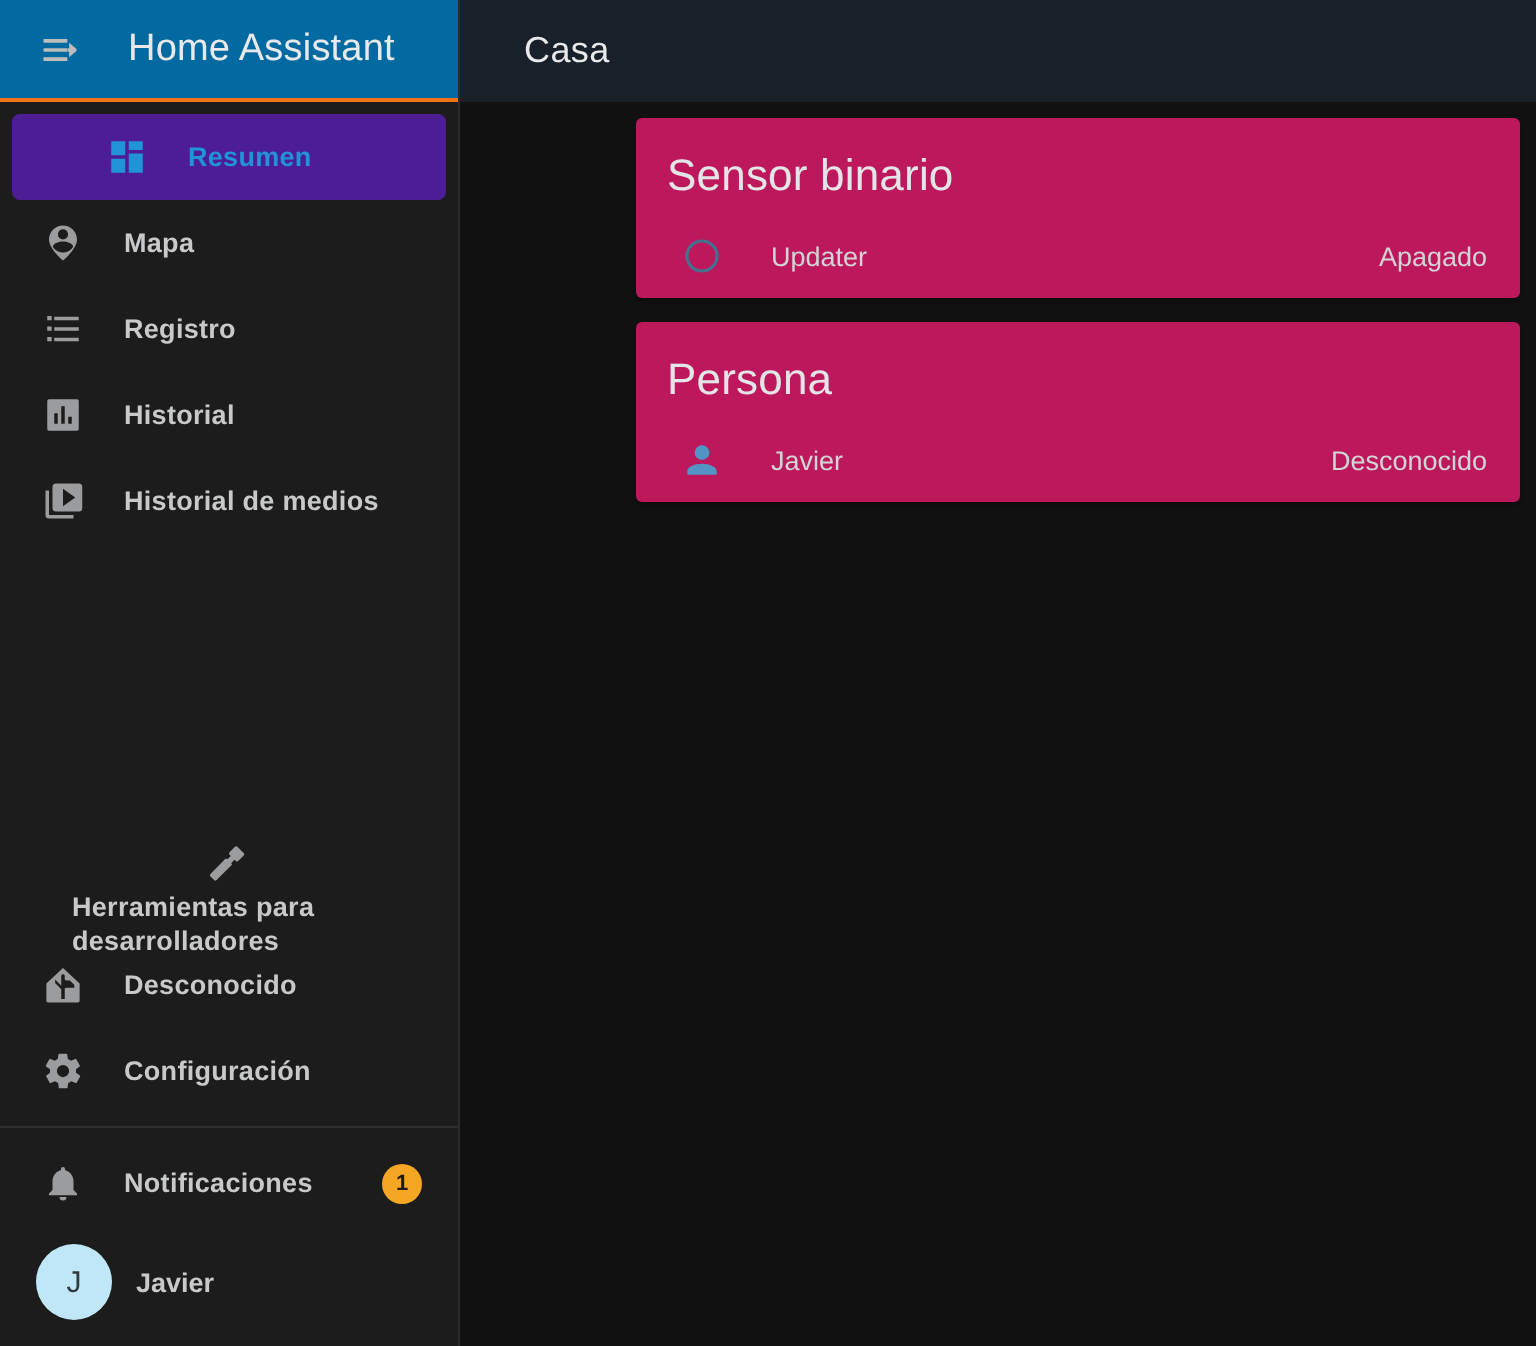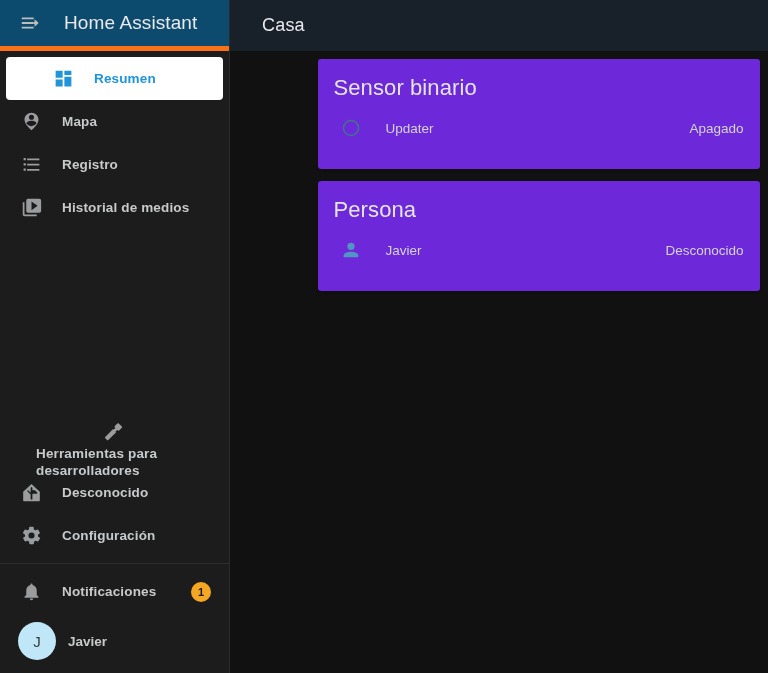--- a/index.html
+++ b/index.html
@@ -16,22 +16,22 @@
     width: 230px; height: 673px;
     background: #1c1c1c;
     border-right: 1px solid #2b2b2b;
     display: flex; flex-direction: column;
     position: relative; flex: 0 0 230px;
   }
   .sb-header {
     height: 51px; flex: 0 0 51px;
     display: flex; align-items: center;
     padding-left: 10px;
-    background: #0c4a6e;
-    border-bottom: 5px solid #f97316;
+    background: #0369a1;
+    border-bottom: 2px solid #f97316;
   }
   .menu-btn {
     width: 40px; height: 40px;
     display: flex; align-items: center; justify-content: center;
     cursor: pointer; border-radius: 50%;
   }
   .sb-title {
     color: #e9e9ea; font-size: 19px; font-weight: 400;
     letter-spacing: .1px; margin-left: 14px; white-space: nowrap;
   }
@@ -42,21 +42,21 @@
     border-radius: 4px; cursor: pointer; position: relative;
   }
   .sb-item .ico {
     width: 26px; height: 26px; flex: 0 0 26px;
     display: flex; align-items: center; justify-content: center;
   }
   .sb-item .lbl {
     margin-left: 18px; font-size: 13.5px; font-weight: bold;
     color: #c8c9ca; letter-spacing: .15px; line-height: 15px;
   }
-  .sb-item.active { background: #ffffff; padding-left: 44px; }
+  .sb-item.active { background: #4c1d95; padding-left: 44px; }
   .sb-item.active .lbl { color: #2094d6; font-weight: bold; }
   .sb-item.tall { height: 52px; flex-direction: column; }
   .sb-item.tall .lbl { line-height: 17px; }
 
   .sb-spacer { flex: 1 1 auto; }
   .sb-lower { padding-bottom: 4px; }
   .sb-divider { height: 1px; background: #2e2e2e; margin: 6px 0 6px 0; }
 
   .notif-badge {
     position: absolute; right: 12px; top: 50%;
@@ -84,23 +84,23 @@
   .topbar {
     height: 51px; flex: 0 0 51px; background: #182029;
     display: flex; align-items: center; padding-left: 32px;
   }
   .topbar .title { color: #e8e9ea; font-size: 18px; letter-spacing: .2px; }
   .content { flex: 1 1 auto; overflow: hidden; padding: 8px 8px 0 8px;
              display: flex; flex-direction: column; align-items: center; }
   .cards { width: 442px; margin-left: 79px; }
 
   .card {
-    background: #6d28d9; border-radius: 3px;
+    background: #be185d; border-radius: 3px;
     box-shadow: 0 2px 2px 0 rgba(0,0,0,.22);
-    margin-bottom: 12px; padding: 0 16px 20px 16px;
+    margin-bottom: 12px; padding: 0 16px 0 16px;
   }
   .card-title {
     font-size: 22px; color: #e4e5e6; font-weight: 400;
     padding: 16px 0 6px 0; letter-spacing: .1px;
   }
   .row {
     display: flex; align-items: center; height: 42px; cursor: pointer;
   }
   .row .r-ico { width: 34px; flex: 0 0 34px; display: flex;
                 align-items: center; justify-content: center; }
@@ -152,20 +152,28 @@
 
       <div class="sb-item">
         <span class="ico">
           <svg width="21" height="21" viewBox="0 0 24 24">
             <path fill="#9b9c9d" d="M7 5h14v2H7V5m0 6h14v2H7v-2m0 6h14v2H7v-2M3 4.5h2.5V7H3V4.5m0 6h2.5V13H3v-2.5m0 6h2.5V19H3v-2.5Z"></path>
           </svg>
         </span>
         <span class="lbl">Registro</span>
       </div>
 
+      <div class="sb-item">
+        <span class="ico">
+          <svg width="21" height="21" viewBox="0 0 24 24">
+            <path fill="#9b9c9d" d="M4 3h16a1 1 0 0 1 1 1v16a1 1 0 0 1-1 1H4a1 1 0 0 1-1-1V4a1 1 0 0 1 1-1m3 14h2v-6H7v6m4 0h2V7h-2v10m4 0h2v-4h-2v4Z"></path>
+          </svg>
+        </span>
+        <span class="lbl">Historial</span>
+      </div>
 
       <div class="sb-item">
         <span class="ico">
           <svg width="21" height="21" viewBox="0 0 24 24">
             <path fill="#9b9c9d" d="M2 6h2v14h14v2H4a2 2 0 0 1-2-2V6m19-4H8a2 2 0 0 0-2 2v12a2 2 0 0 0 2 2h13a2 2 0 0 0 2-2V4a2 2 0 0 0-2-2m-9 13V5l7 5-7 5Z"></path>
           </svg>
         </span>
         <span class="lbl">Historial de medios</span>
       </div>
     </div>

